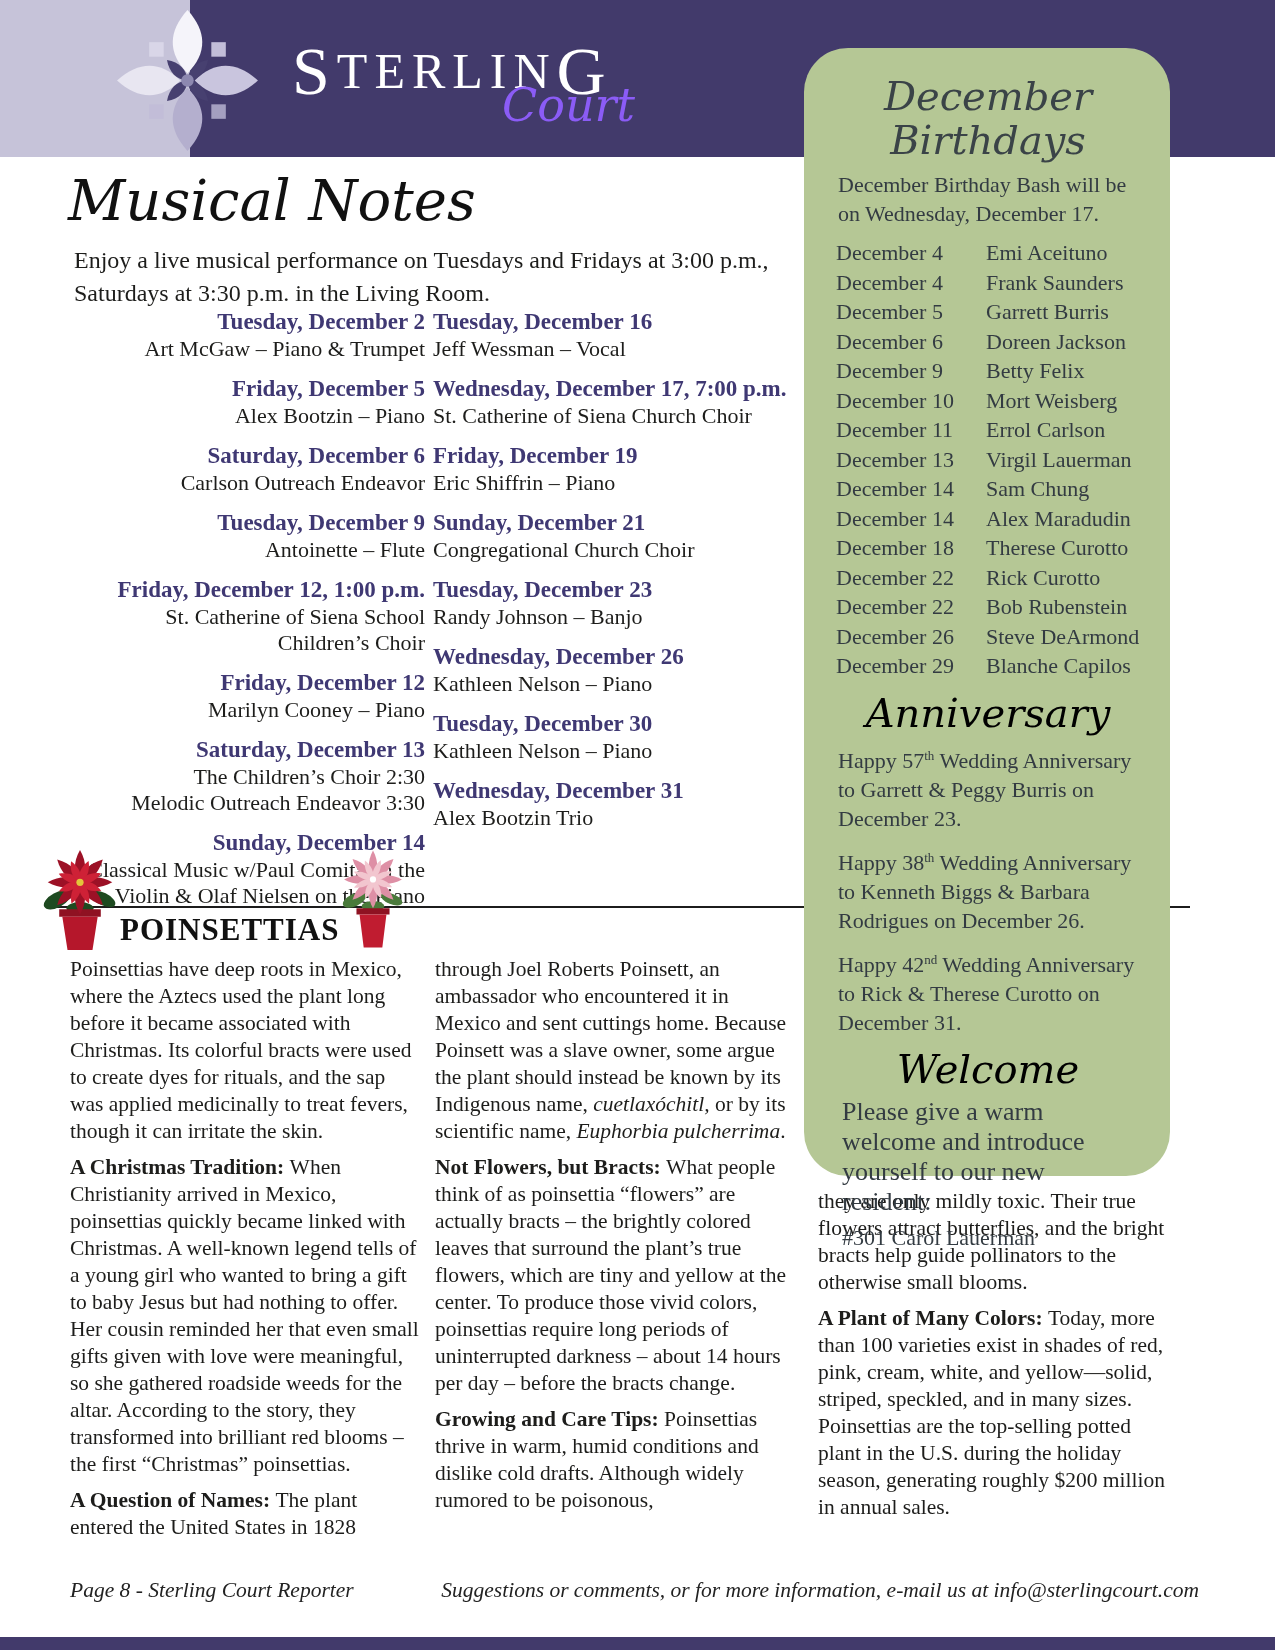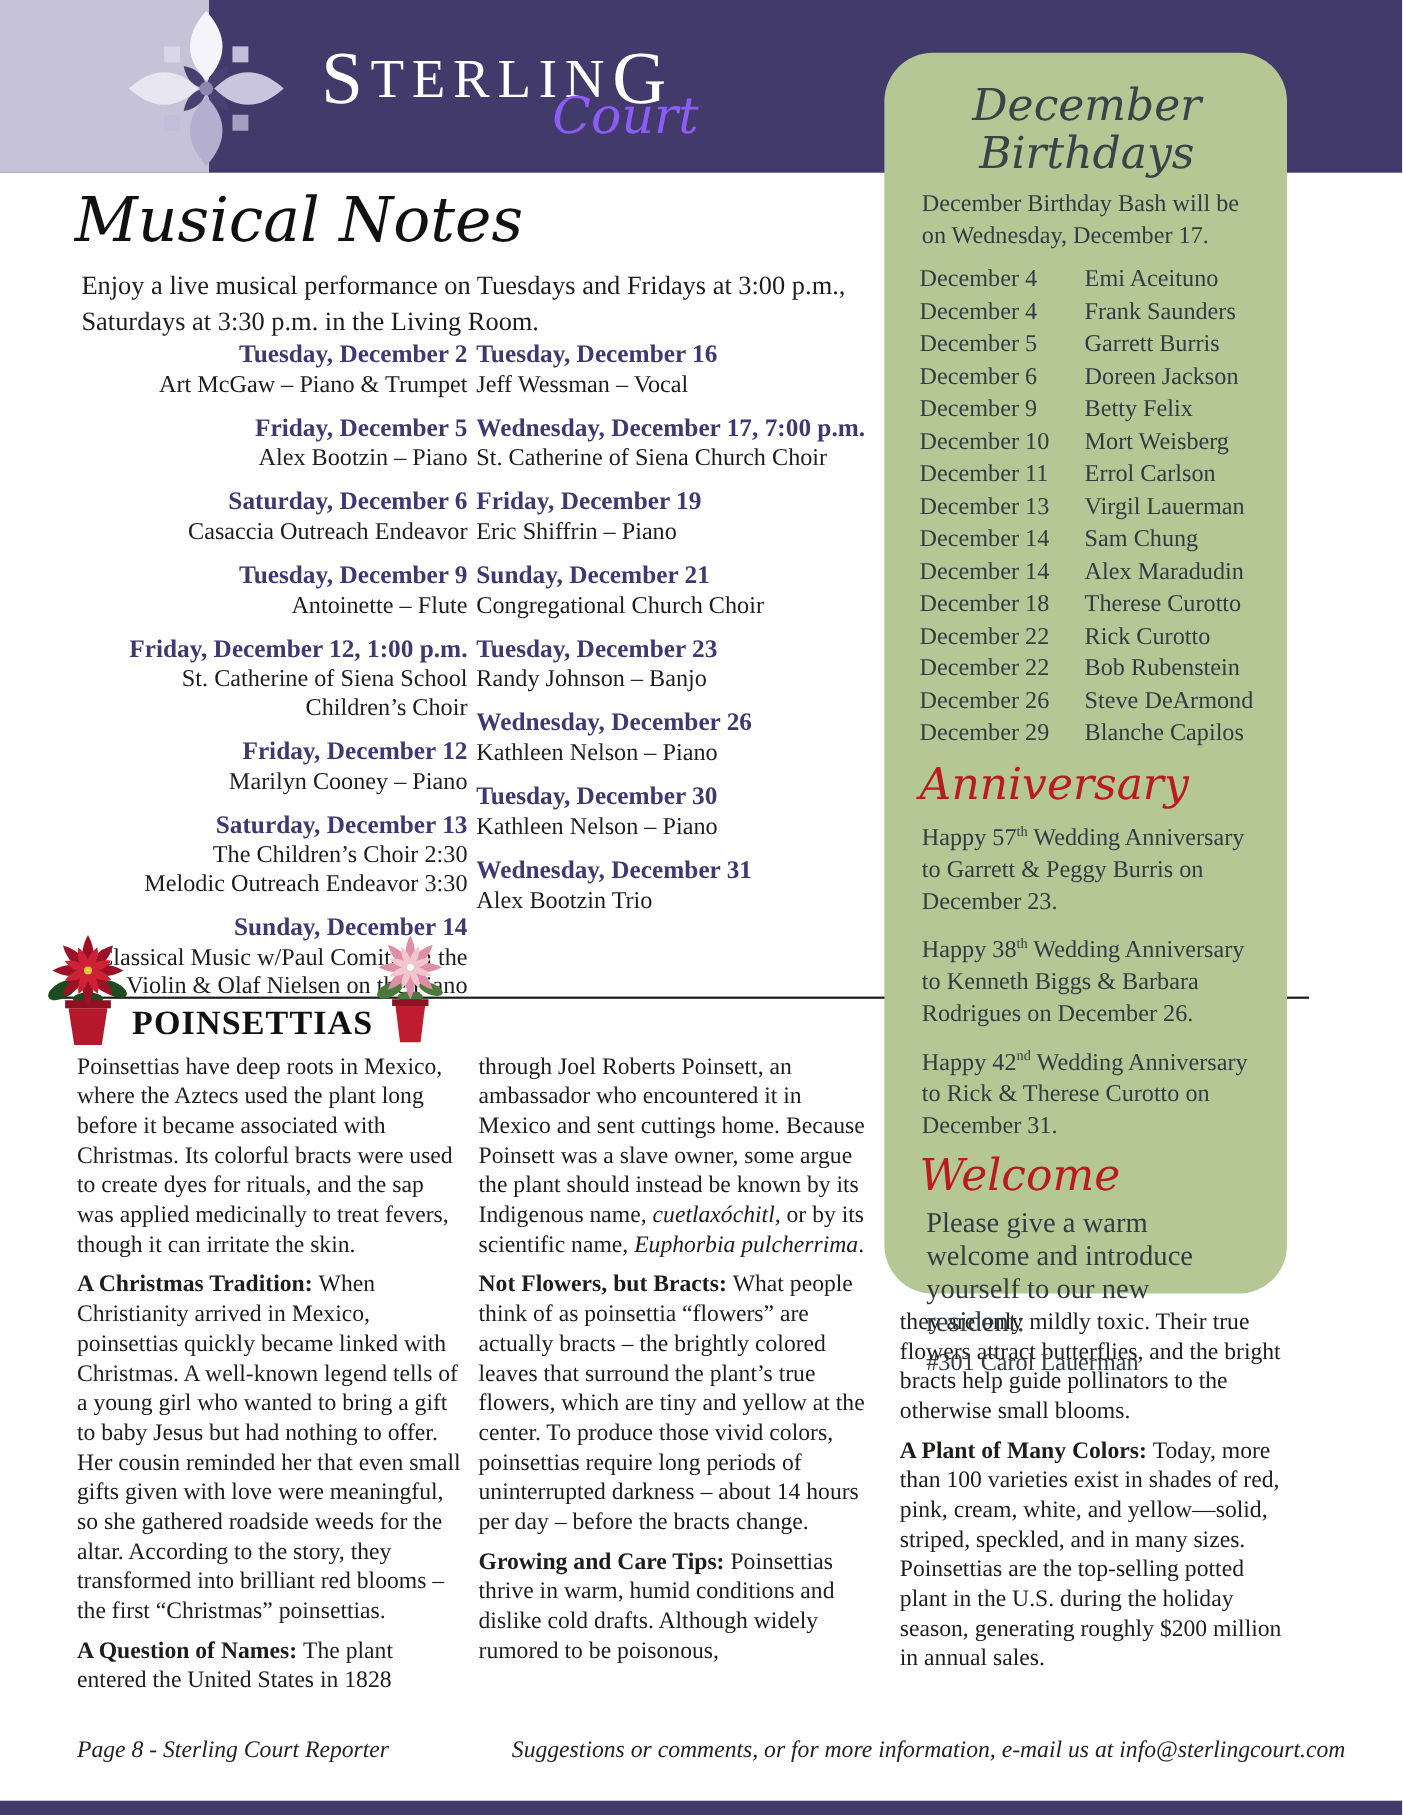--- a/index.html
+++ b/index.html
@@ -28,21 +28,21 @@
   .sched-item{margin:0 0 13px 0;}
   .sched-date{color:#3f3873;font-weight:bold;font-size:23px;line-height:28px;}
   .sched-perf{font-size:22px;line-height:26px;color:#1d1d1b;}
 
   
   .sidebar{position:absolute;left:804px;top:48px;width:366px;height:1128px;background:#b5c795;
            border-radius:44px;z-index:5;padding:20px 30px 13px 32px;color:#333b42;}
   .sb-title{font-size:40px;text-align:center;color:#3a4347;line-height:1.1;margin:6px 0 8px 0;}
   .sb-intro{font-size:22px;line-height:29px;margin:0 0 10px 2px;}
   .bday-row{display:grid;grid-template-columns:150px 1fr;font-size:22px;line-height:29.5px;}
-  .sb-title2{font-size:40px;text-align:left;color:#b91c1c;line-height:1.1;margin:10px 0 6px 0;}
+  .sb-title2{font-size:40px;text-align:center;color:#000000;line-height:1.1;margin:10px 0 6px 0;}
   .anniv-item{font-size:22px;line-height:29px;margin:0 0 10px 2px;}
   .anniv-item sup{font-size:13px;}
   .welcome-text{font-size:26px;line-height:30px;margin:2px 0 6px 6px;}
   .welcome-resident{font-size:22px;line-height:30px;margin:0 0 0 6px;}
 
   
   .divider{position:absolute;left:55px;top:906px;width:1135px;height:2px;background:#1c1c1c;z-index:1;}
   .flower{position:absolute;z-index:2;}
   .flower-red{left:42px;top:848px;}
   .flower-pink{left:342px;top:846px;}
@@ -51,21 +51,21 @@
   .art-col{position:absolute;top:956px;}
   .art-col1{left:70px;width:354px;}
   .art-col2{left:435px;width:362px;}
   .art-col3{left:818px;top:1188px;width:352px;}
   .art-p{font-size:21.5px;line-height:27px;margin:0 0 9px 0;}
   .b{font-weight:bold;}
   .i{font-style:italic;}
 
   
   .footer-left{position:absolute;left:70px;top:1578px;font-style:italic;font-size:21.5px;color:#222222;}
-  .footer-right{position:absolute;right:52px;top:1578px;font-style:italic;font-size:21.5px;color:#222222;}
+  .footer-right{position:absolute;right:76px;top:1578px;font-style:italic;font-size:21.5px;color:#222222;}
 </style>
 </head>
 <body>
 
 <div id="page">
 
   <div class="band"></div>
   <div class="band-left"></div>
   <div class="logo">
     <svg viewBox="0 0 140 140" width="145" height="145">
@@ -173,21 +173,21 @@
       <div class="sched-item">
         <div class="sched-date">Tuesday, December 2</div>
         <div class="sched-perf">Art McGaw – Piano &amp; Trumpet</div>
       </div>
       <div class="sched-item">
         <div class="sched-date">Friday, December 5</div>
         <div class="sched-perf">Alex Bootzin – Piano</div>
       </div>
       <div class="sched-item">
         <div class="sched-date">Saturday, December 6</div>
-        <div class="sched-perf">Casaccia Outreach Endeavor</div>
+        <div class="sched-perf">Carlson Outreach Endeavor</div>
       </div>
       <div class="sched-item">
         <div class="sched-date">Tuesday, December 9</div>
         <div class="sched-perf">Antoinette – Flute</div>
       </div>
       <div class="sched-item">
         <div class="sched-date">Friday, December 12, 1:00 p.m.</div>
         <div class="sched-perf">St. Catherine of Siena School</div>
         <div class="sched-perf">Children’s Choir</div>
       </div>

